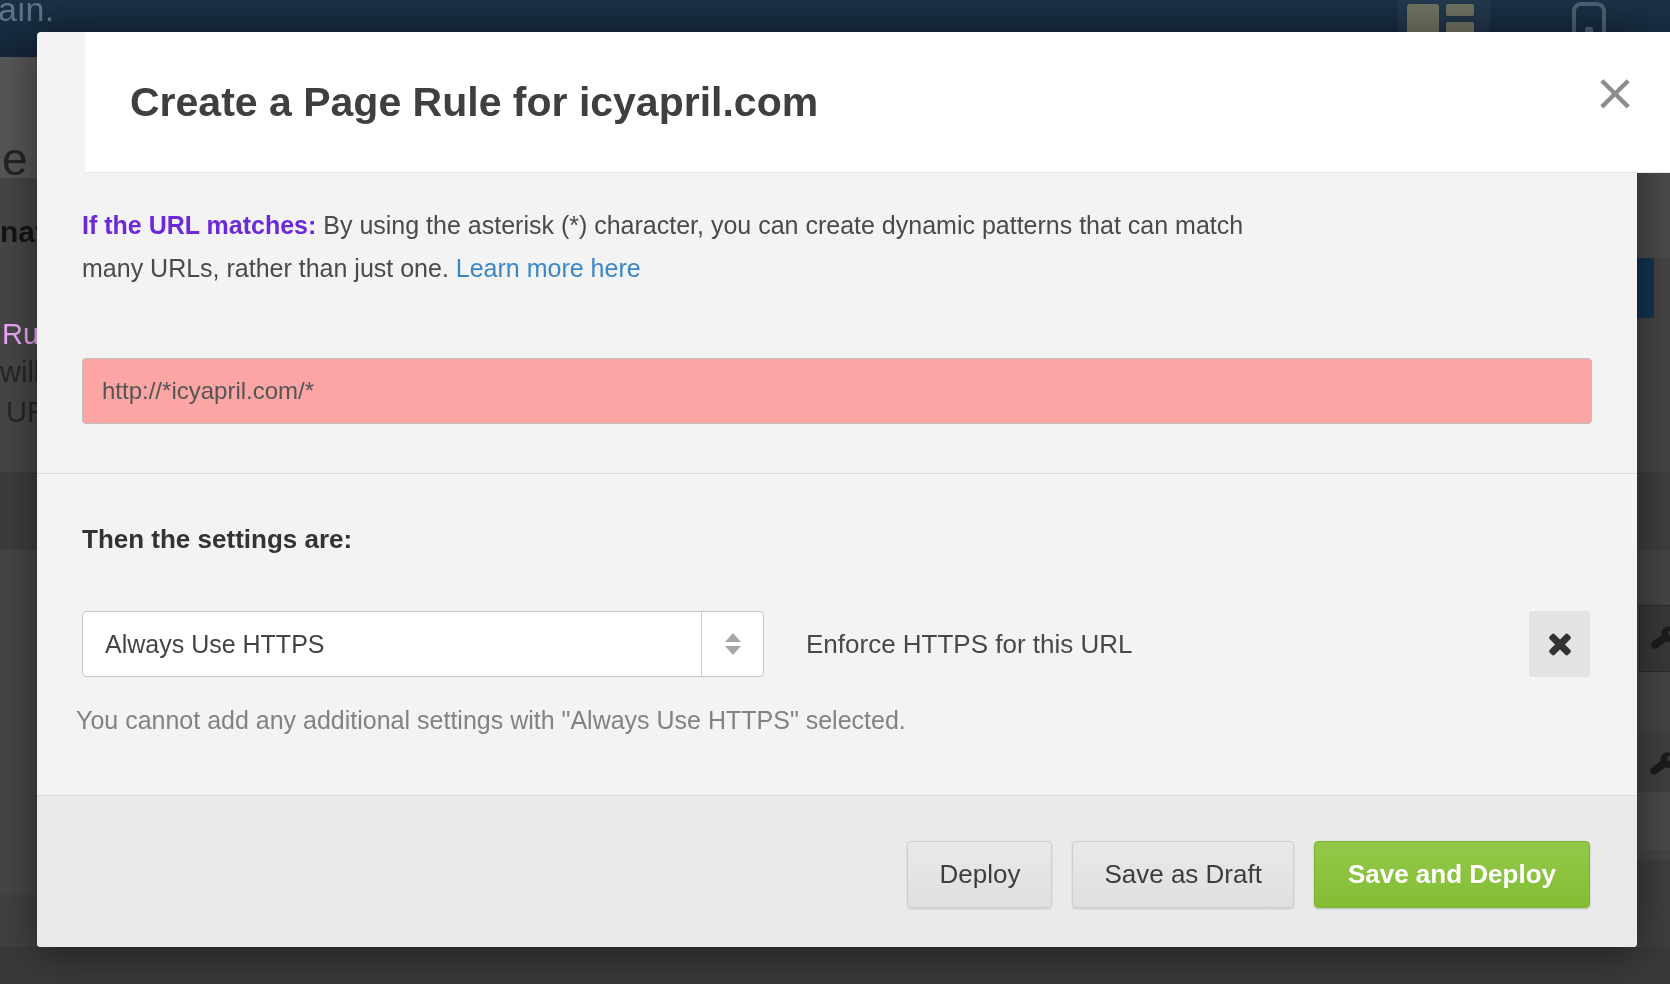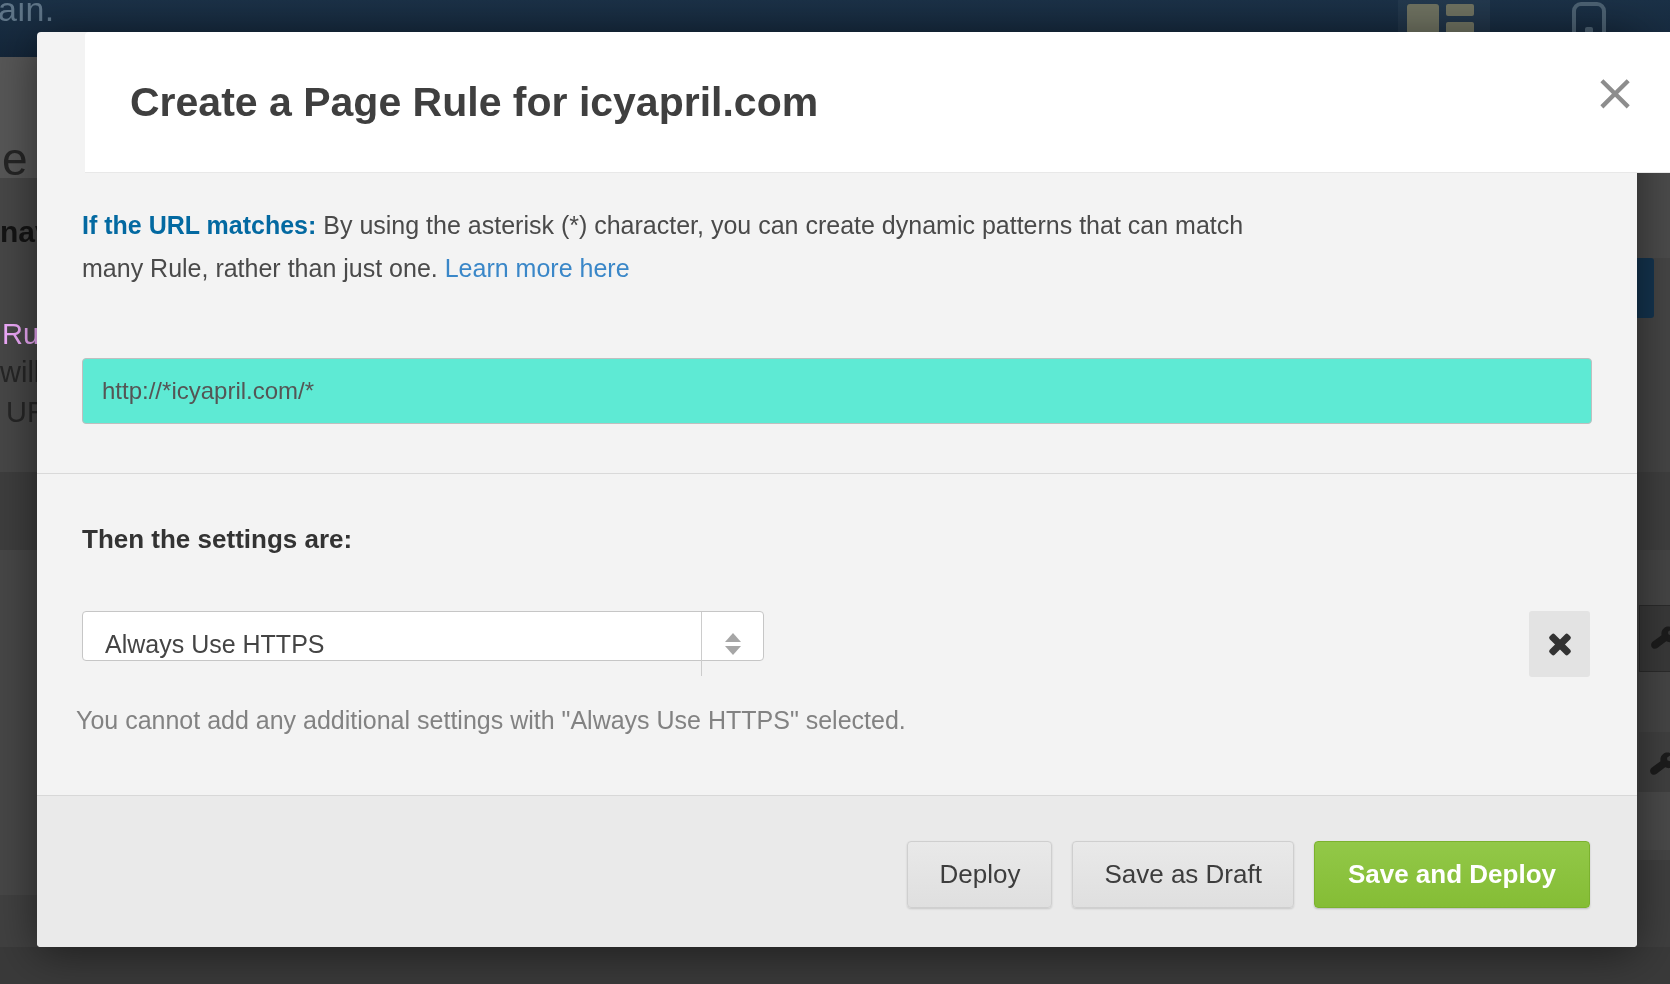--- a/index.html
+++ b/index.html
@@ -59,36 +59,36 @@
   }
   .modal-header {
     position:absolute; left:0; top:0; width:100%; height:141px;
     background:#ffffff; border-radius:4px 4px 0 0; border-bottom:1px solid #e8e8e8;margin-left:48px;
   }
   .modal-title { position:absolute; left:45px; top:50px; font-size:41px; line-height:41px; color:#3f3f3f; }
   .close-btn { position:absolute; right:42px; top:32px; width:56px; height:56px; background:none; border:none;
     cursor:pointer; color:#8d8d8d; font-size:52px; line-height:52px; font-family:"DejaVu Sans",sans-serif; }
 
   .para { position:absolute; left:45px; top:172px; width:1480px; font-size:25px; line-height:43px; color:#4a4a4a; }
-  .para strong { color:#0369a1; font-weight:700; }
+  .para strong { color:#6d28d9; font-weight:700; }
   .para a { color:#3a87c8; text-decoration:none; cursor:pointer; }
 
   .url-input {
     position:absolute; left:45px; top:326px; width:1510px; height:66px;
-    background:#5eead4; border:1px solid #bfbfbf; border-radius:4px;
+    background:#fca5a5; border:1px solid #bfbfbf; border-radius:4px;
     font-size:24px; color:#555; padding:0 19px;
     font-family:"Liberation Sans","DejaVu Sans",sans-serif;
   }
   .section-divider { position:absolute; left:0; top:441px; width:100%; border-top:1px solid #d9d9d9; }
 
   .settings-heading { position:absolute; left:45px; top:492px; font-size:26px; font-weight:700; color:#333; }
 
   .setting-row { position:absolute; left:0; top:579px; width:100%; height:66px; }
   .setting-select {
-    position:absolute; left:45px; top:0; width:682px; height:50px;
+    position:absolute; left:45px; top:0; width:682px; height:66px;
     background:#fff; border:1px solid #c6c6c6; border-radius:4px; cursor:pointer;
   }
   .setting-select .label { position:absolute; left:22px; top:0; height:64px; display:flex; align-items:center; font-size:25px; color:#444; }
   .spinner-col { position:absolute; right:0; top:0; width:62px; height:64px; border-left:1px solid #ccc;
     display:flex; flex-direction:column; align-items:center; justify-content:center; gap:4px; }
   .tri-up   { width:0; height:0; border-left:8px solid transparent; border-right:8px solid transparent; border-bottom:9px solid #a6a6a6; }
   .tri-down { width:0; height:0; border-left:8px solid transparent; border-right:8px solid transparent; border-top:9px solid #a6a6a6; }
 
   .setting-desc { position:absolute; left:769px; top:0; height:66px; display:flex; align-items:center; font-size:26px; color:#484848; }
 
@@ -168,38 +168,39 @@
   <div class="modal">
 
     <div class="modal-header">
       <h1 class="modal-title">Create a Page Rule for icyapril.com</h1>
       <button class="close-btn"><span>×</span></button>
     </div>
 
     <p class="para">
       <strong>If the URL matches:</strong>
       <span>By using the asterisk (*) character, you can create dynamic patterns that can match</span><br>
-      <span>many Rule, rather than just one.</span>
+      <span>many URLs, rather than just one.</span>
       <a>Learn more here</a>
     </p>
 
     <input class="url-input" type="text" value="http://*icyapril.com/*" style="">
 
     <div class="section-divider"></div>
 
     <h2 class="settings-heading">Then the settings are:</h2>
 
     <div class="setting-row">
       <div class="setting-select">
         <span class="label">Always Use HTTPS</span>
         <div class="spinner-col">
           <span class="tri-up"></span>
           <span class="tri-down"></span>
         </div>
       </div>
+      <span class="setting-desc">Enforce HTTPS for this URL</span>
       <button class="remove-btn">
         <span class="x-glyph"></span>
       </button>
     </div>
 
     <p class="setting-note">You cannot add any additional settings with "Always Use HTTPS" selected.</p>
 
     <div class="modal-footer">
       <div class="footer-buttons">
         <button class="btn btn-gray">Deploy</button>

